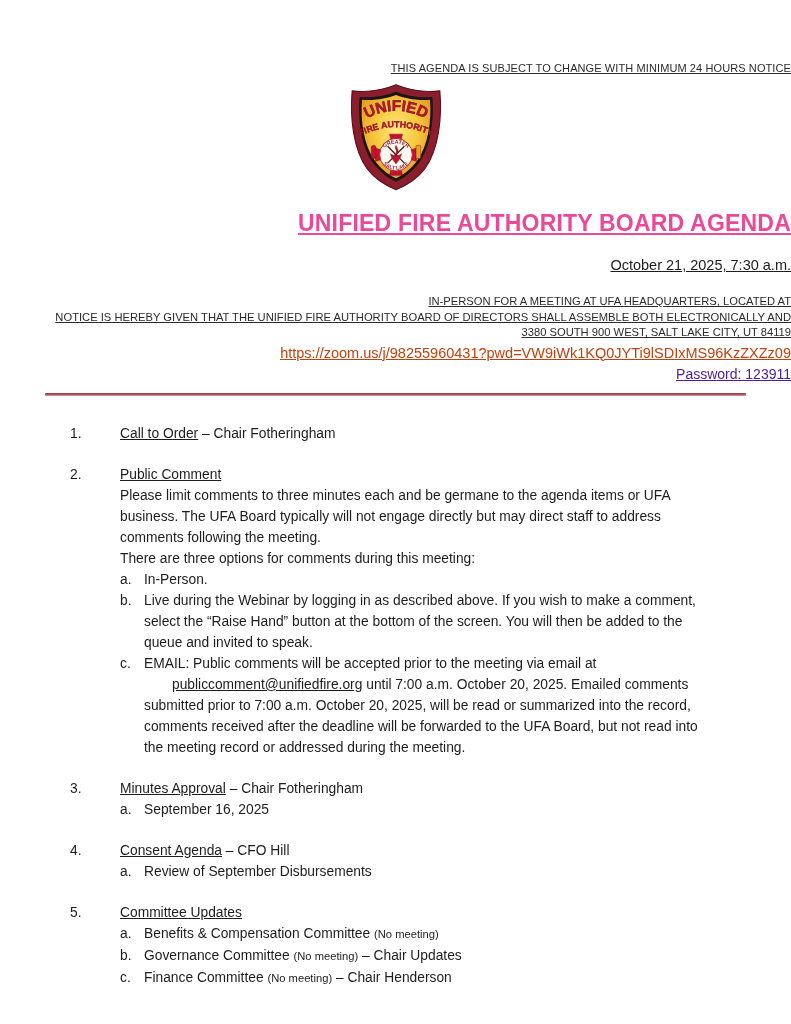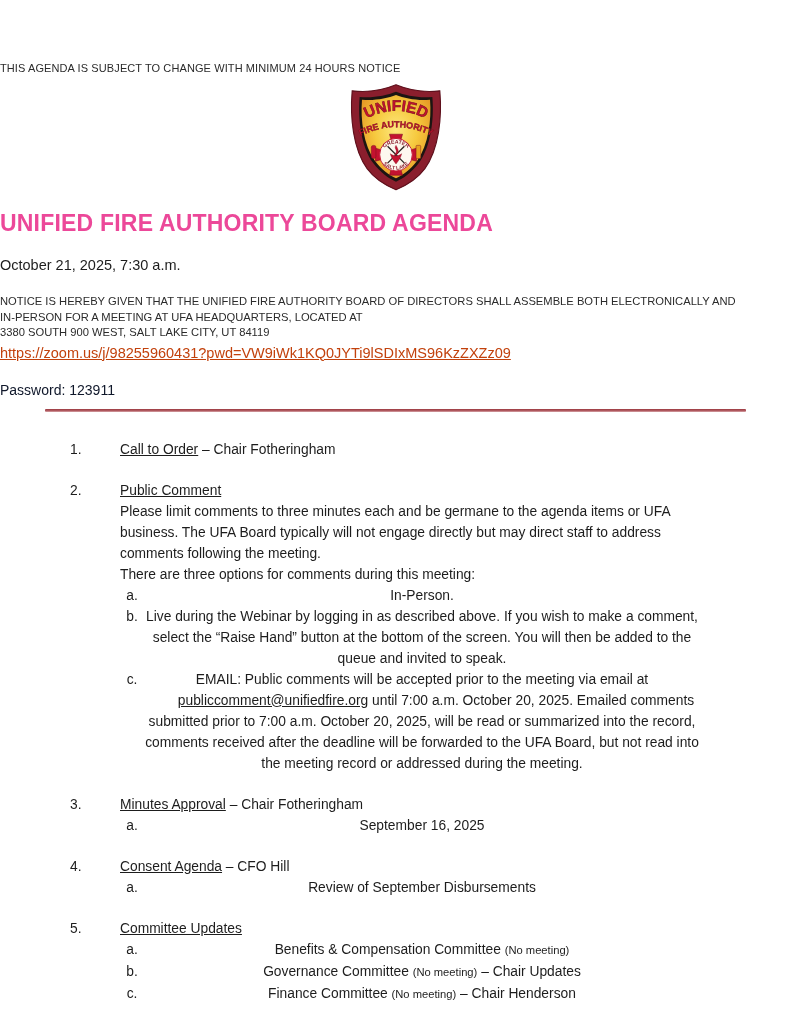--- a/index.html
+++ b/index.html
@@ -1,39 +1,39 @@
 <!DOCTYPE html>
 <html><head>
 <meta charset="utf-8">
 <style>
   html,body{margin:0;padding:0;background:#ffffff;}
   .page{
     width:791px;height:1024px;position:relative;background:#ffffff;
     font-family:"Liberation Sans","DejaVu Sans",sans-serif;color:#212121;
     overflow:hidden;margin:0 auto;
   }
-  .center{text-align:left;}
+  .center{text-align:right;text-decoration:underline;}
   .top-notice{padding-top:62px;font-size:11px;color:#2b2b2b;letter-spacing:.1px;}
   .logo-wrap{width:112px;height:110px;margin:8px auto 2px;}
   .logo-wrap svg{display:block;width:112px;height:110px;}
   .doc-title{font-size:23px;font-weight:bold;color:#ec4899;margin-top:18px;letter-spacing:.2px;}
   .doc-date{font-size:14.5px;margin-top:20px;color:#1d1d1d;}
   .assembly{margin-top:21px;font-size:11.2px;line-height:15.5px;color:#2b2b2b;}
   .attend{margin-top:17px;font-size:11.2px;color:#2b2b2b;}
   .url-line{margin-top:3px;}
   .zoom-url{font-size:14.5px;color:#c2410c;text-decoration:underline;cursor:pointer;}
-  .password{font-size:14px;margin-top:20px;color:#0f172a;}
+  .password{font-size:14px;margin-top:4px;color:#4c1d95;}
   .divider{margin:11px 45px 0 45px;height:3px;
     background:linear-gradient(180deg,#9c3940 0%,#b05a60 55%,#d8a7aa 100%);
     border-radius:1px;}
   .agenda{margin-top:27px;padding:0 91px 0 70px;font-size:13.8px;line-height:21px;color:#1d1d1d;}
   .item{display:flex;margin-bottom:20px;}
   .num{width:50px;flex:none;}
   .ibody{flex:1;}
-  .ibody span{white-space:pre-wrap;text-align:center;}
+  .ibody span{white-space:pre-wrap;}
   .heading{text-decoration:underline;}
   .sub{display:flex;}
   .letter{width:24px;flex:none;}
   .subtext{flex:1;}
   .small{font-size:11.2px;}
   .link{text-decoration:underline;cursor:pointer;padding-left:28px;}
 </style>
 </head>
 <body>
 
@@ -95,22 +95,22 @@
       <text font-size="5.6" font-weight="bold" fill="#8a1e2d" font-family="Liberation Sans, sans-serif" text-anchor="middle">
         <textPath href="#arcSl" startOffset="50%">SALT LAKE</textPath>
       </text>
     </svg>
   </div>
 
   <div class="doc-title center">UNIFIED FIRE AUTHORITY BOARD AGENDA</div>
   <div class="doc-date center">October 21, 2025, 7:30 a.m.</div>
 
   <div class="assembly center">
+    <div>IN-PERSON FOR A MEETING AT UFA HEADQUARTERS, LOCATED AT</div>
     <div>NOTICE IS HEREBY GIVEN THAT THE UNIFIED FIRE AUTHORITY BOARD OF DIRECTORS SHALL ASSEMBLE BOTH ELECTRONICALLY AND</div>
-    <div>IN-PERSON FOR A MEETING AT UFA HEADQUARTERS, LOCATED AT</div>
     <div>3380 SOUTH 900 WEST, SALT LAKE CITY, UT 84119</div>
   </div>
 
   <div class="url-line center">
     <span class="zoom-url">https://zoom.us/j/98255960431?pwd=VW9iWk1KQ0JYTi9lSDIxMS96KzZXZz09</span>
   </div>
   <div class="password center">Password: 123911</div>
 
   <div class="divider"></div>
 

